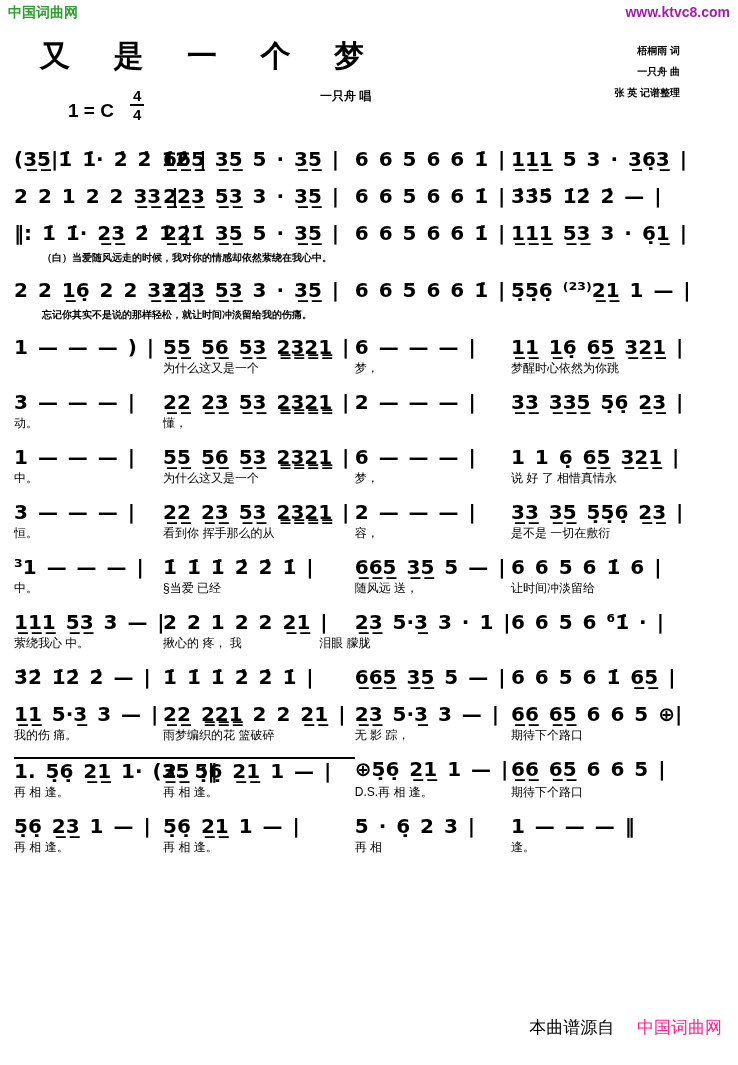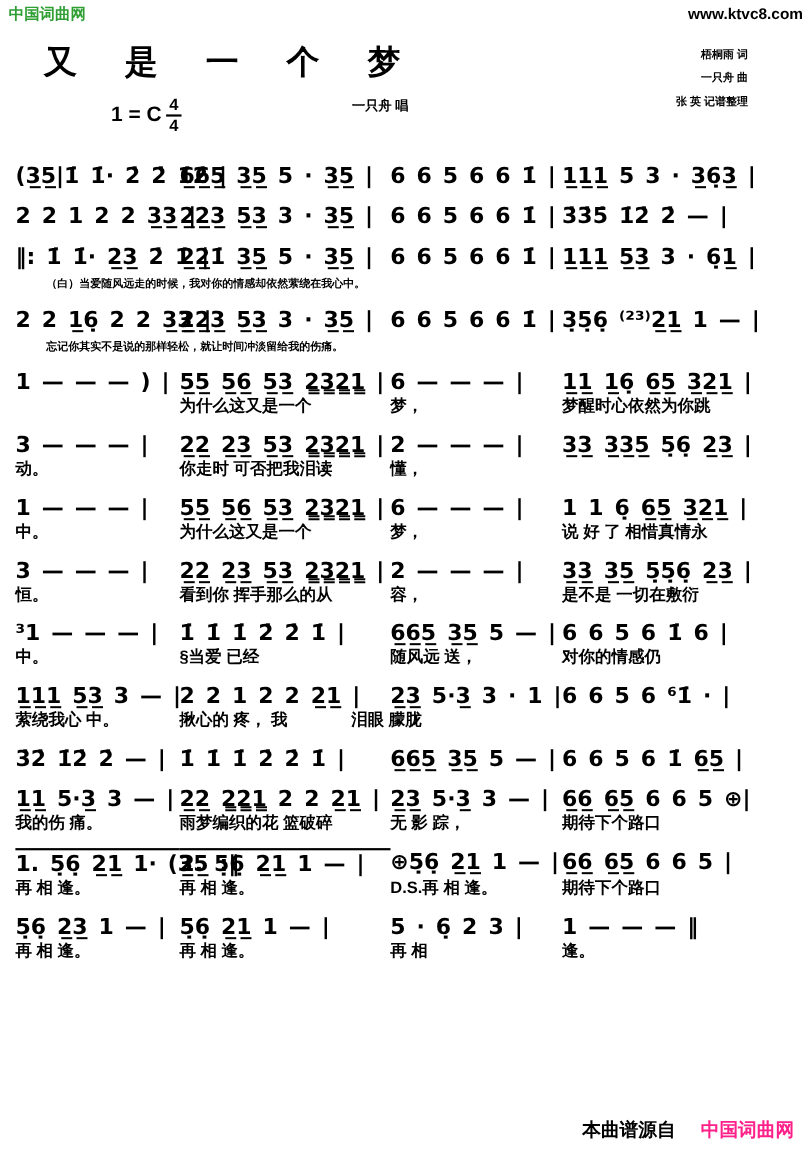--- a/index.html
+++ b/index.html
@@ -13,54 +13,54 @@
   .top-bar{display:flex;justify-content:space-between;padding:4px 8px 0 8px;}
   .site-green{font-size:14px;font-weight:bold;}
   
   .title-wrap{position:relative;margin-top:14px;height:96px;}
   .song-title{
     text-align:left;font-size:30px;font-weight:bold;letter-spacing:18px;
     font-family:"Liberation Serif", serif;margin-left:40px;
   }
   .singer{position:absolute;left:320px;top:52px;font-size:12px;font-weight:bold;}
   .credits{position:absolute;right:58px;top:4px;text-align:right;font-size:10px;font-weight:bold;line-height:21px;}
-  .keysig{position:absolute;left:68px;top:52px;font-size:19px;font-weight:bold;display:flex;align-items:center;gap:4px;margin-left:33px;}
+  .keysig{position:absolute;left:68px;top:52px;font-size:19px;font-weight:bold;display:flex;align-items:flex-end;gap:16px;}
   .frac{display:inline-block;text-align:center;line-height:1;vertical-align:middle;font-size:15px;}
   .frac .num{display:block;border-bottom:2px solid #000;padding:0 3px 1px 3px;}
   .frac .den{display:block;padding-top:1px;}
   
   .score{padding:2px 14px 0 14px;}
   .row{display:flex;width:100%;}
   .row.notes,.row.volta{
     font-family:"DejaVu Sans", sans-serif;font-weight:bold;font-size:20px;
     margin-top:13px;word-spacing:3px;white-space:nowrap;
   }
-  .row.lyric{font-size:15px;font-weight:bold;margin-top:1px;}
+  .row.lyric{font-size:12px;font-weight:normal;margin-top:1px;}
   .row.spoken{font-size:10px;font-weight:bold;margin-top:6px;}
   .row .cell{overflow:visible;white-space:nowrap;}
   .row .c0{width:21%;}
   .row .c1{width:27%;}
   .row .c2{width:22%;}
   .row .c3{width:30%;}
   .row.spoken .c0{width:100%;padding-left:28px;}
   .row.volta .c0,.row.volta .c1{border-top:2px solid #000;}
   
-  .footer{position:absolute;right:16px;bottom:12px;font-size:17px;font-weight:bold;margin-left:29px;}
+  .footer{position:absolute;right:16px;bottom:12px;font-size:17px;font-weight:normal;margin-left:29px;}
   .footer .src{color:#000;}
   .footer .site{margin-left:18px;}
   .bottom-rule{position:absolute;left:0;right:0;bottom:0;height:2px;background:#fff;}
 </style>
 </head>
 <body>
 
 <div class="page">
 
   <div class="top-bar">
     <span class="site-green" style="color: rgb(47, 158, 51);">中国词曲网</span>
-    <span class="site-green" style="color: #000000;">www.ktvc8.com</span>
+    <span class="site-green" style="color: #a21caf;">www.ktvc8.com</span>
   </div>
 
   <div class="title-wrap">
     <div class="song-title">又 是 一 个 梦</div>
     <div class="keysig">
       <span>1 = C</span>
       <span class="frac">
         <span class="num">4</span>
         <span class="den">4</span>
       </span>
@@ -92,21 +92,21 @@
         <span class="cell c2">6 6 5 6 6 1̇ |</span>
         <span class="cell c3">1̲1̲1̲ 5̲3̲ 3 · 6̣1̲ |</span>
       </div>
       <div class="row spoken">
         <span class="cell c0">（白）当爱随风远走的时候，我对你的情感却依然萦绕在我心中。</span>
       </div>
       <div class="row notes">
         <span class="cell c0">2 2 1̲6̣ 2 2 3̲3̲ |</span>
         <span class="cell c1">2̲2̲3̲ 5̲3̲ 3 · 3̲5̲ |</span>
         <span class="cell c2">6 6 5 6 6 1̇ |</span>
-        <span class="cell c3">3̣5̣6̣ ⁽²³⁾2̲1̲ 1 — |</span>
+        <span class="cell c3">5̣5̣6̣ ⁽²³⁾2̲1̲ 1 — |</span>
       </div>
       <div class="row spoken">
         <span class="cell c0">忘记你其实不是说的那样轻松，就让时间冲淡留给我的伤痛。</span>
       </div>
       <div class="row notes">
         <span class="cell c0">1 — — — ) |</span>
         <span class="cell c1">5̲5̲ 5̲6̲ 5̲3̲ 2̳3̳2̳1̳ |</span>
         <span class="cell c2">6 — — — |</span>
         <span class="cell c3">1̲1̲ 1̲6̣ 6̲5̲ 3̲2̲1̲ |</span>
       </div>
@@ -117,21 +117,20 @@
         <span class="cell c3">梦醒时心依然为你跳</span>
       </div>
       <div class="row notes">
         <span class="cell c0">3 — — — |</span>
         <span class="cell c1">2̲2̲ 2̲3̲ 5̲3̲ 2̳3̳2̳1̳ |</span>
         <span class="cell c2">2 — — — |</span>
         <span class="cell c3">3̲3̲ 3̲3̲5̲ 5̣6̣ 2̲3̲ |</span>
       </div>
       <div class="row lyric">
         <span class="cell c0">动。</span>
-        <span class="cell c1">你走时 可否把我泪读</span>
         <span class="cell c2">懂，</span>
       </div>
       <div class="row notes">
         <span class="cell c0">1 — — — |</span>
         <span class="cell c1">5̲5̲ 5̲6̲ 5̲3̲ 2̳3̳2̳1̳ |</span>
         <span class="cell c2">6 — — — |</span>
         <span class="cell c3">1 1 6̣ 6̲5̲ 3̲2̲1̲ |</span>
       </div>
       <div class="row lyric">
         <span class="cell c0">中。</span>
@@ -154,21 +153,21 @@
       <div class="row notes">
         <span class="cell c0">³1 — — — |</span>
         <span class="cell c1">1̇ 1̇ 1̇ 2̇ 2̇ 1̇ |</span>
         <span class="cell c2">6̲6̲5̲ 3̲5̲ 5 — |</span>
         <span class="cell c3">6 6 5 6 1̇ 6 |</span>
       </div>
       <div class="row lyric">
         <span class="cell c0">中。</span>
         <span class="cell c1">§当爱  已经</span>
         <span class="cell c2">随风远 送，</span>
-        <span class="cell c3">对你的情感仍</span>
+        <span class="cell c3">让时间冲淡留给</span>
       </div>
       <div class="row notes">
         <span class="cell c0">1̲1̲1̲ 5̲3̲ 3 — |</span>
         <span class="cell c1">2 2 1 2 2 2̲1̲ |</span>
         <span class="cell c2">2̲3̲ 5·3̲ 3 · 1 |</span>
         <span class="cell c3">6 6 5 6 ⁶1̇ · |</span>
       </div>
       <div class="row lyric">
         <span class="cell c0">萦绕我心 中。</span>
         <span class="cell c2">揪心的 疼， 我</span>

